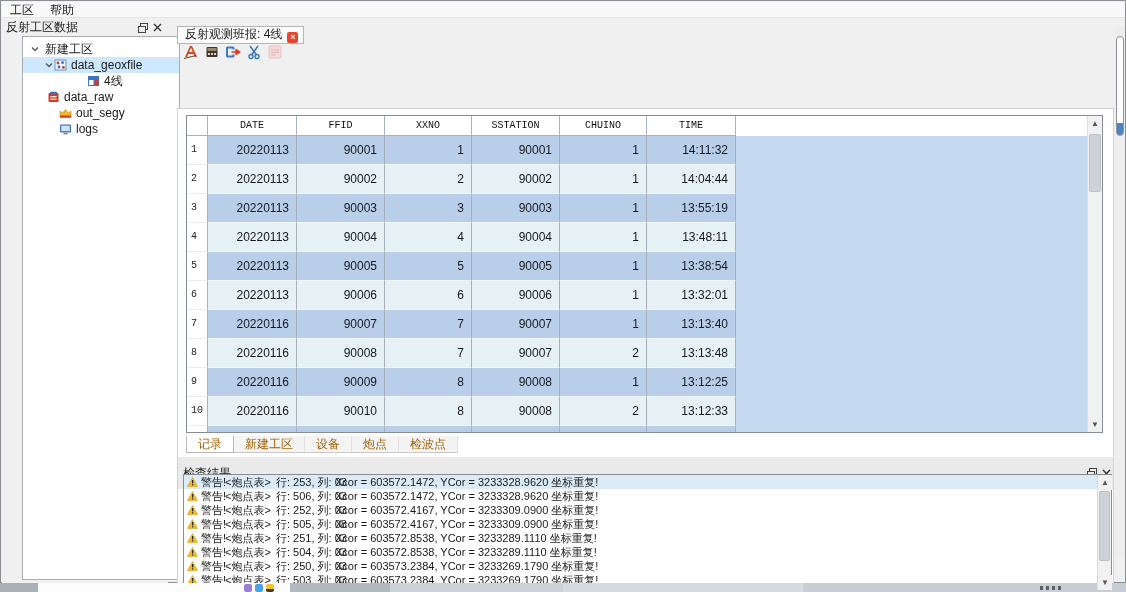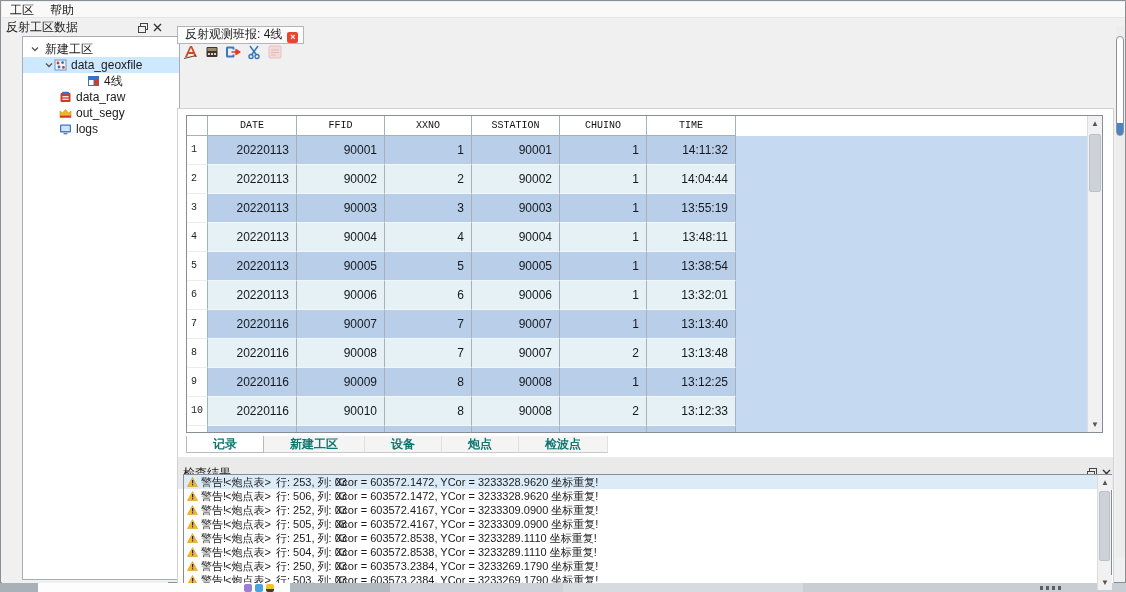--- a/index.html
+++ b/index.html
@@ -54,21 +54,21 @@
   .w0{width:89px}.w1{width:88px}.w2{width:87px}.w3{width:88px}.w4{width:87px}.w5{width:89px}
 
   
   .vscroll { position:absolute; right:0; top:0; bottom:0; width:15px; background:#f1f1f1; border-left:1px solid #dcdcdc; z-index:4; }
   .sbtn { position:absolute; left:0; width:14px; height:15px; color:#555; font-size:8px; text-align:center; line-height:15px; background:#f1f1f1; }
   .sbtn.up{ top:0; } .sbtn.down{ bottom:0; }
   .sthumb { position:absolute; left:1px; width:12px; background:#cdd2d8; border:1px solid #bdc2c8; border-radius:2px; }
 
   
   .view-tabs { position:absolute; left:8px; top:327px; height:17px; display:flex; }
-  .vtab { height:17px; padding:0 26px; line-height:16px; color:#0f766e; border-right:1px solid #e0e0e0; background:#f4f4f4; border-bottom:1px solid #c9c9c9;font-weight:bold; }
+  .vtab { height:17px; padding:0 11px; line-height:16px; color:#a16207; border-right:1px solid #e0e0e0; background:#f4f4f4; border-bottom:1px solid #c9c9c9; }
   .vtab.active { background:#fff; border:1px solid #b9b9b9; border-top:none; }
 
   
   .results-title { position:absolute; left:0px; top:348px; width:935px; height:32px; background:#eaeaea; display:flex; align-items:center; padding-left:5px; }
   .results-title .ttl { flex:1; }
   .results-frame { position:absolute; left:5px; top:365px; width:929px; height:117px; border:1px solid #868d95; background:#fff; }
   .wlist { position:absolute; inset:0; overflow:hidden; }
   .wrow { position:relative; height:14px; display:flex; align-items:center; font-size:11px; white-space:nowrap; }
   .wrow.selected { background:var(--warn_selection); }
   .w-ic { position:absolute; left:3px; top:2px; width:11px; height:10px; }
@@ -142,21 +142,21 @@
       <div class="tree-item" style="padding-left:64px">
         <span class="ticon">
             <svg width="13" height="12" viewBox="0 0 13 12">
               <rect x="1" y="1" width="11" height="10" fill="#3a72c4"></rect>
               <rect x="2" y="5" width="4.5" height="5" fill="#fff"></rect>
               <rect x="7.5" y="5" width="4" height="5" fill="#d33a22"></rect>
             </svg>
           </span>
         <span class="lbl">4线</span>
       </div>
-      <div class="tree-item" style="padding-left:36px">
+      <div class="tree-item" style="padding-left:24px">
         <span class="ticon">
             <svg width="13" height="12" viewBox="0 0 13 12">
               <rect x="1.5" y="2" width="10" height="9" rx="1" fill="#d33a22"></rect>
               <rect x="3" y="0.8" width="7" height="2.4" rx="1" fill="#3a72c4"></rect>
               <rect x="3.4" y="5" width="6.2" height="1.4" fill="#fff" opacity=".85"></rect>
               <rect x="3.4" y="7.6" width="6.2" height="1.4" fill="#fff" opacity=".85"></rect>
             </svg>
           </span>
         <span class="lbl">data_raw</span>
       </div>

